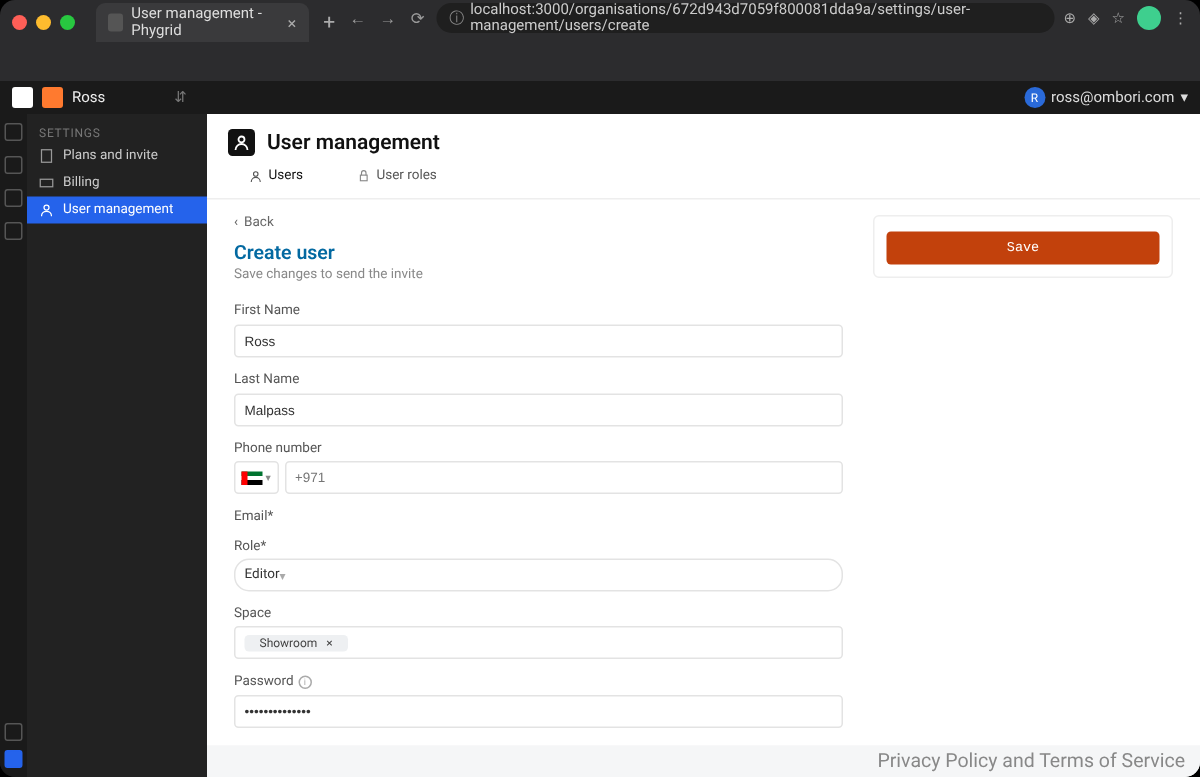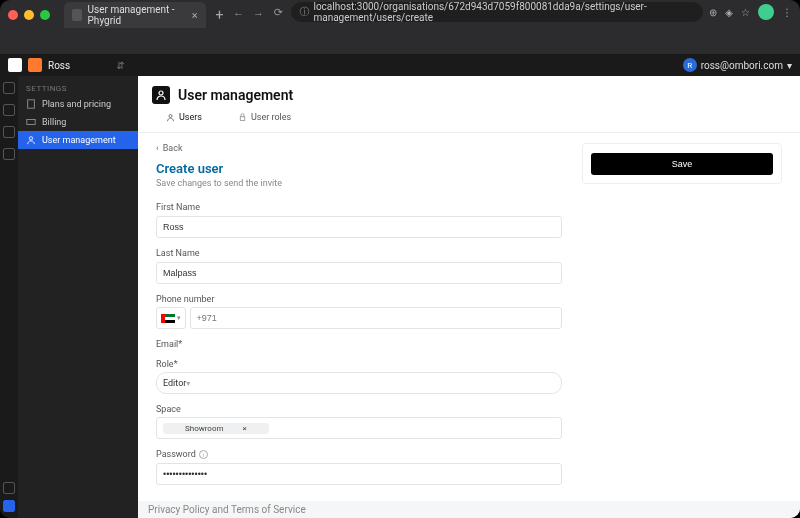--- a/index.html
+++ b/index.html
@@ -65,25 +65,25 @@
   .field{margin-bottom:10px;}
   .lbl{font-size:9px;color:#555;margin-bottom:3px;display:flex;align-items:center;gap:3px;}
   .inp{width:100%;height:22px;border:1px solid #e3e3e3;border-radius:3px;font-size:9px;color:#333;padding:0 6px;background:#fff;}
   .inp.hl{background:#cfe5fb;}
   .sel{display:flex;align-items:center;justify-content:flex-start;border-radius:10px;}
   .sel .caret{color:#aaa;font-size:8px;padding-right:4px;}
   .phone-row{display:flex;gap:4px;}
   .flag-box{display:flex;align-items:center;gap:2px;border:1px solid #e3e3e3;border-radius:3px;height:22px;padding:0 4px;font-size:9px;}
   .flag{width:14px;height:9px;display:inline-block;background:linear-gradient(to bottom,#00732f 33%,#fff 33%,#fff 66%,#000 66%);position:relative;}
   .flag::before{content:"";position:absolute;left:0;top:0;bottom:0;width:4px;background:#f00;}
-  .tag{display:inline-flex;align-items:center;gap:19px;background:#eef0f2;border-radius:3px;padding:1px 22px;font-size:8px;color:#444;}
-  .save-btn{width:100%;background:#000000;color:#fff;border:none;border-radius:3px;height:22px;font-size:9px;cursor:pointer;}
+  .tag{display:inline-flex;align-items:center;gap:6px;background:#eef0f2;border-radius:3px;padding:1px 10px;font-size:8px;color:#444;}
+  .save-btn{width:100%;background:#c2410c;color:#fff;border:none;border-radius:3px;height:22px;font-size:9px;cursor:pointer;font-family:Liberation Mono, monospace;}
   .info-ic{width:9px;height:9px;border:1px solid #aaa;border-radius:50%;display:inline-flex;align-items:center;justify-content:center;font-size:6px;color:#aaa;}
   
-  .footer{font-size:10px;color:#888;padding:3px 10px;background:#f5f6f7;}
+  .footer{font-size:13px;color:#888;text-align:right;padding:3px 10px;background:#f5f6f7;}
   .footer a{color:#888;text-decoration:none;}
 </style>
 </head>
 <body>
 
 <div class="browser-chrome">
   <div class="tab-bar">
     <div class="traffic">
       <span class="dot red"></span>
       <span class="dot yellow"></span>
@@ -146,21 +146,21 @@
         <span class="rail-ic active"></span>
       </div>
     </div>
 
     <div class="sidebar">
       <div class="sb-head">SETTINGS</div>
       <div class="sb-item">
         <svg class="sb-ic" viewBox="0 0 12 12">
             <rect x="2" y="1" width="8" height="10" fill="none" stroke="#999" stroke-width="1"></rect>
           </svg>
-        <span>Plans and pricing</span>
+        <span>Plans and invite</span>
       </div>
       <div class="sb-item">
         <svg class="sb-ic" viewBox="0 0 12 12">
             <rect x="1" y="3" width="10" height="6" fill="none" stroke="#999" stroke-width="1"></rect>
           </svg>
         <span>Billing</span>
       </div>
       <div class="sb-item active">
         <svg class="sb-ic" viewBox="0 0 12 12">
             <circle cx="6" cy="4" r="2" fill="none" stroke="#fff" stroke-width="1"></circle>

